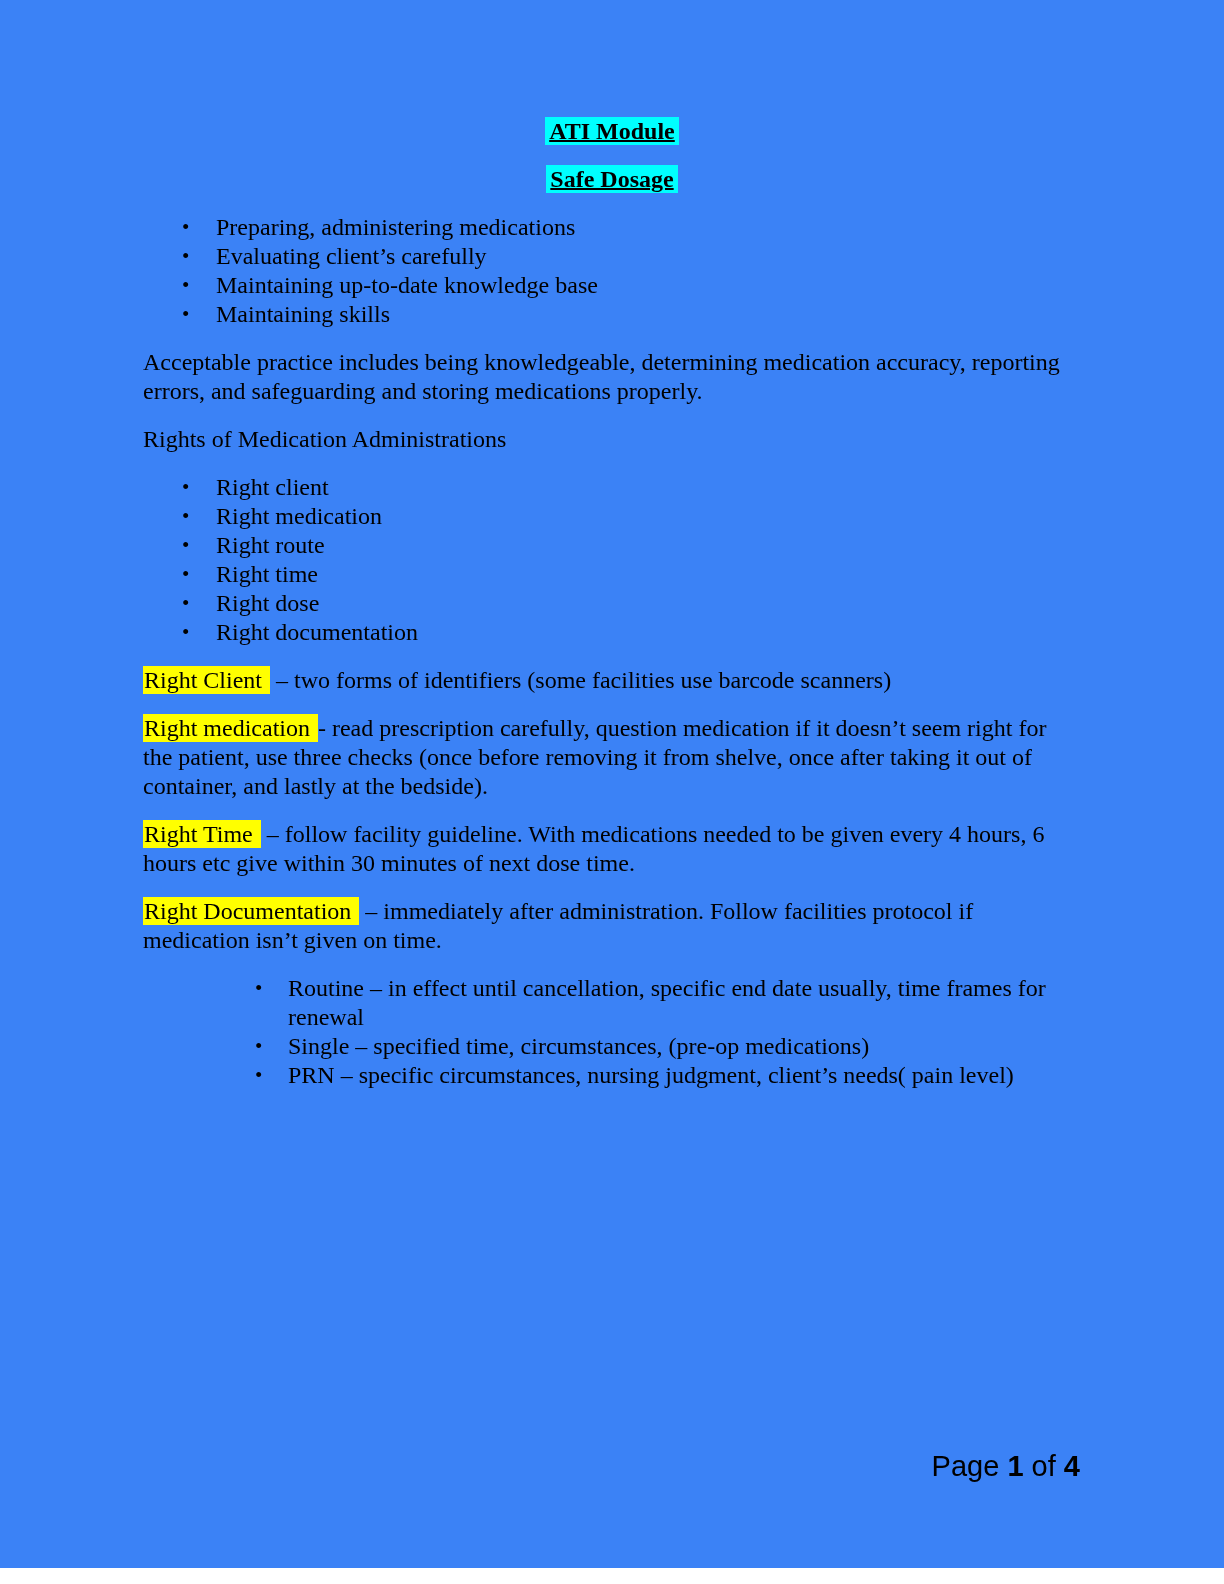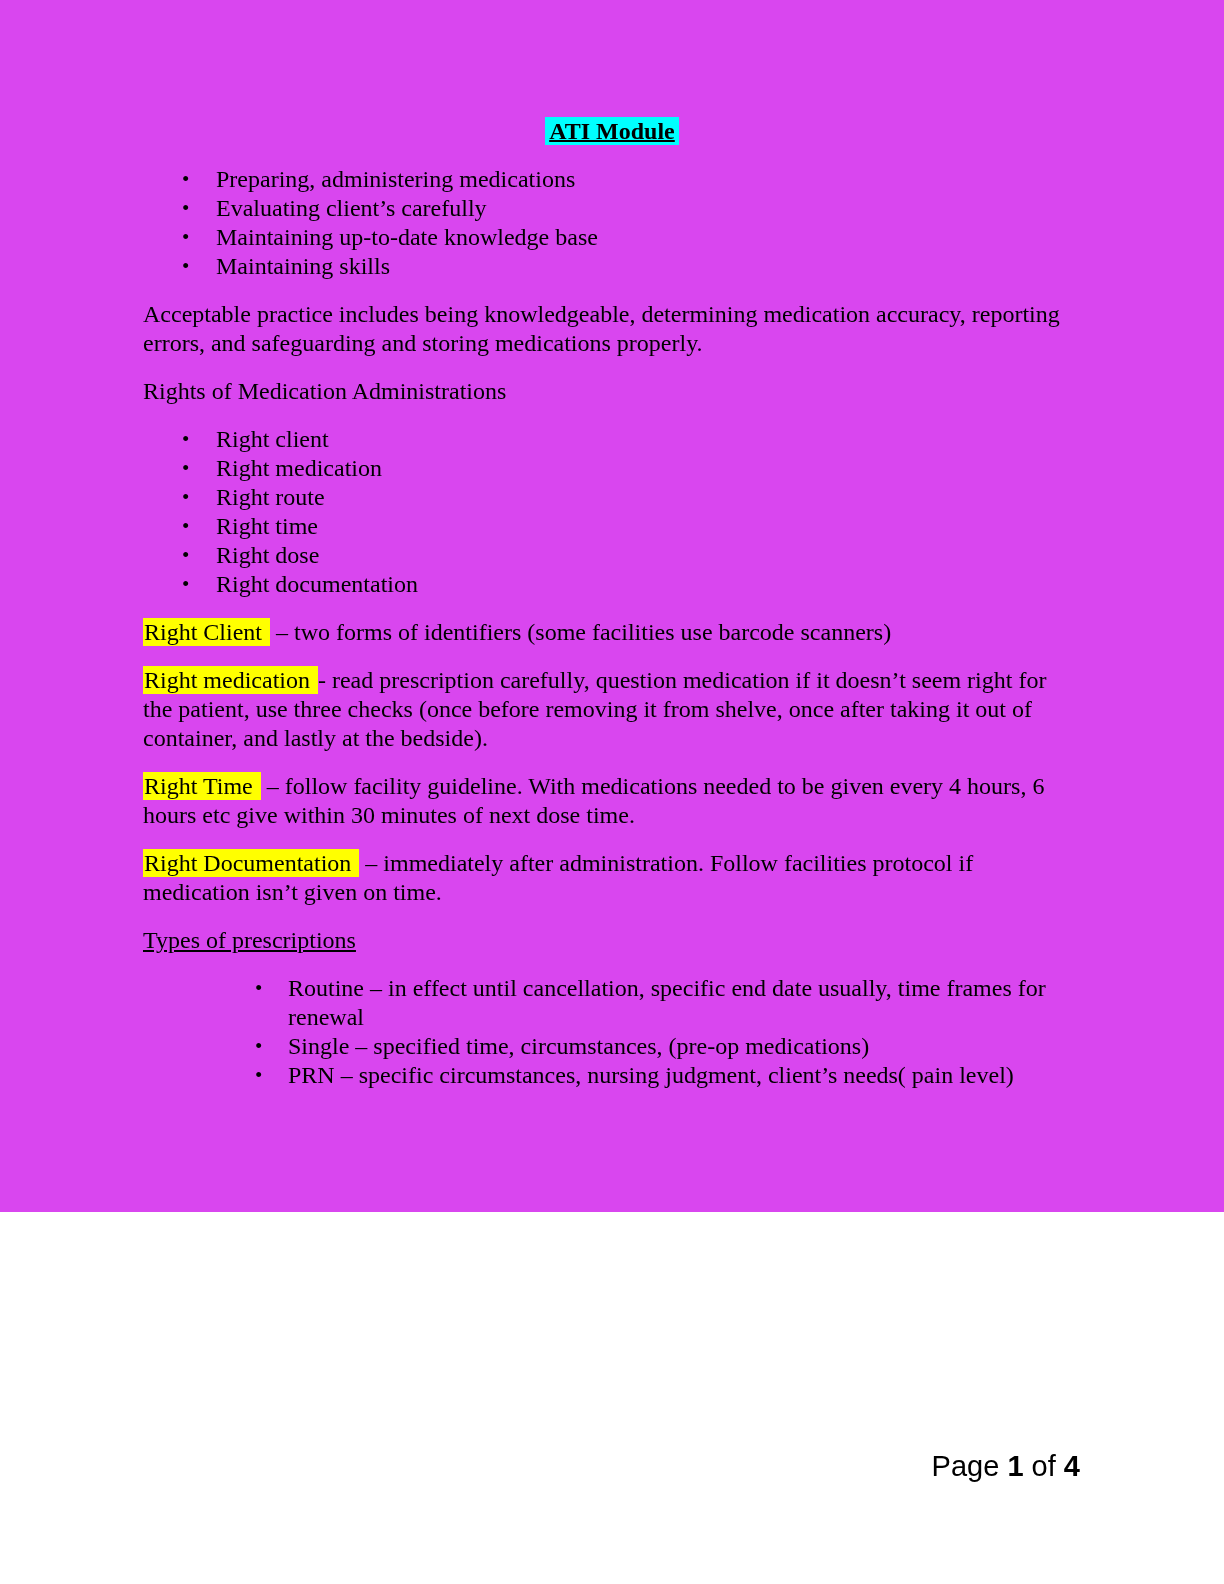--- a/index.html
+++ b/index.html
@@ -11,22 +11,22 @@
     width: 1224px;
     height: 1584px;
     overflow: hidden;
     font-family: "Liberation Serif", serif;
     font-size: 24px;
     color: #000000;
   }
   .page {
     position: relative;
     width: 1224px;
-    height: 1212px;
-    background: #d946ef;
+    height: 1568px;
+    background: #3b82f6;
   }
   .content {
     padding: 117px 143px 0 143px;
   }
   .para {
     margin: 0 0 19px 0;
     line-height: 29px;
     white-space: pre-wrap;
   }
   .center { text-align: center; }
@@ -79,20 +79,21 @@
   .footer b { font-weight: bold; }
 </style>
 </head>
 <body>
 
 <div class="page">
   <div class="content">
 
     <p class="para center"><span class="hl-cyan">ATI Module</span></p>
 
+    <p class="para center"><span class="hl-cyan">Safe Dosage</span></p>
 
 
     <ul class="doc-list lvl1">
       <li>Preparing, administering medications</li>
       <li>Evaluating client’s carefully</li>
       <li>Maintaining up-to-date knowledge base</li>
       <li>Maintaining skills</li>
     </ul>
 
     <p class="para">Acceptable practice includes being knowledgeable, determining medication accuracy, reporting errors, and safeguarding and storing medications properly.</p>
@@ -111,21 +112,20 @@
     <p class="para"><span class="hl-yellow">Right Client</span><span> – two forms of identifiers (some facilities use barcode scanners)</span></p>
 
     <p class="para"><span class="hl-yellow">Right medication</span><span>- read prescription carefully, question medication if it doesn’t seem right for the patient, use three checks (once before removing it from shelve, once after taking it out of container, and lastly at the bedside).</span></p>
 
 
     <p class="para"><span class="hl-yellow">Right Time</span><span> – follow facility guideline. With medications needed to be given every 4 hours, 6 hours etc give within 30 minutes of next dose time.</span></p>
 
 
     <p class="para"><span class="hl-yellow">Right Documentation</span><span> – immediately after administration. Follow facilities protocol if medication isn’t given on time.</span></p>
 
-    <p class="para ul">Types of prescriptions</p>
 
     <ul class="doc-list lvl2">
       <li>Routine – in effect until cancellation, specific end date usually, time frames for renewal</li>
       <li>Single – specified time, circumstances, (pre-op medications)</li>
       <li>PRN – specific circumstances, nursing judgment, client’s needs( pain level)</li>
     </ul>
 
   </div>
 
   <div class="footer"><span>Page </span><b>1</b><span> of </span><b>4</b></div>

